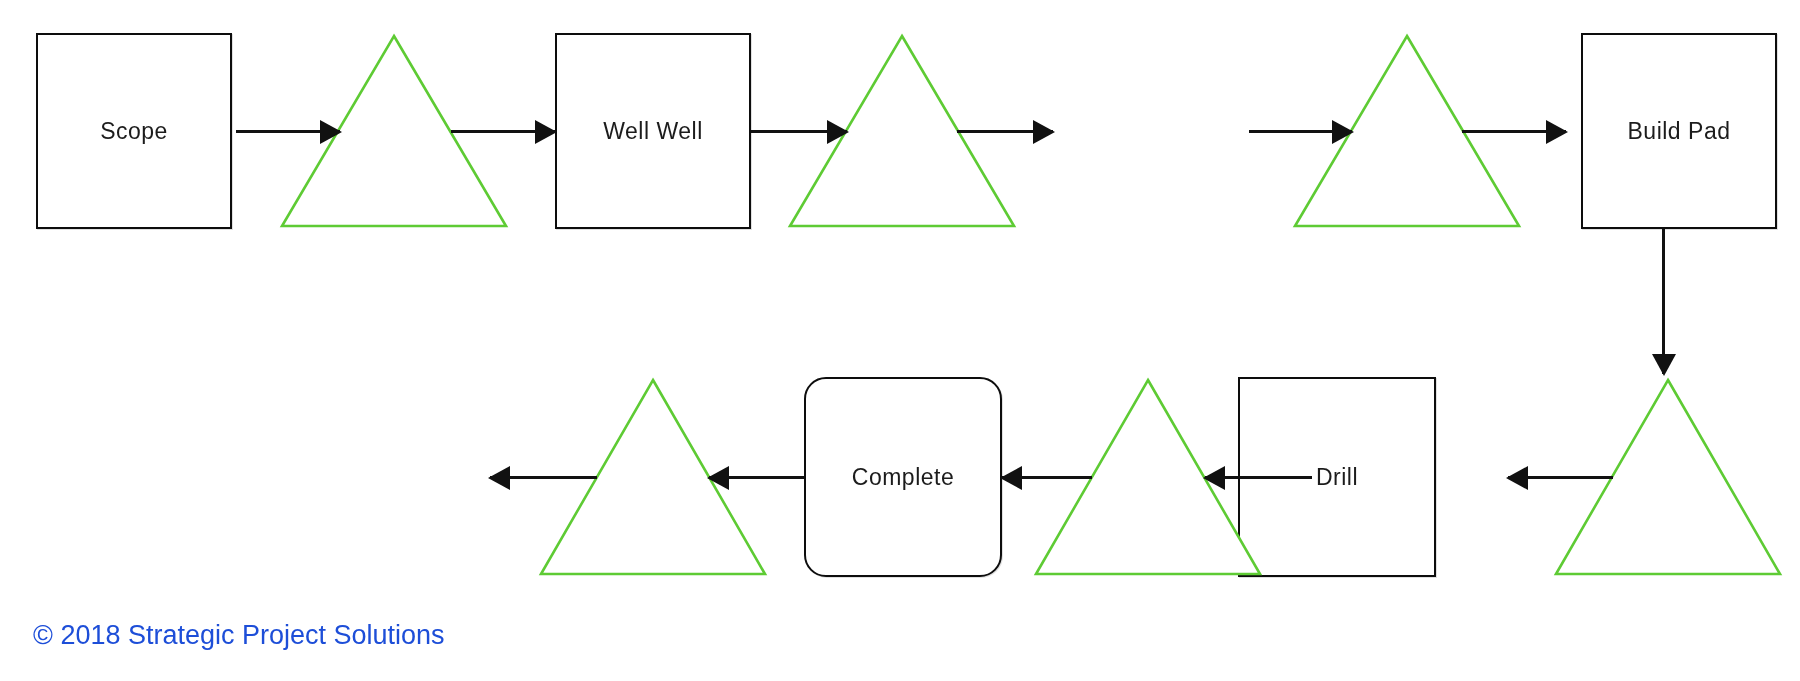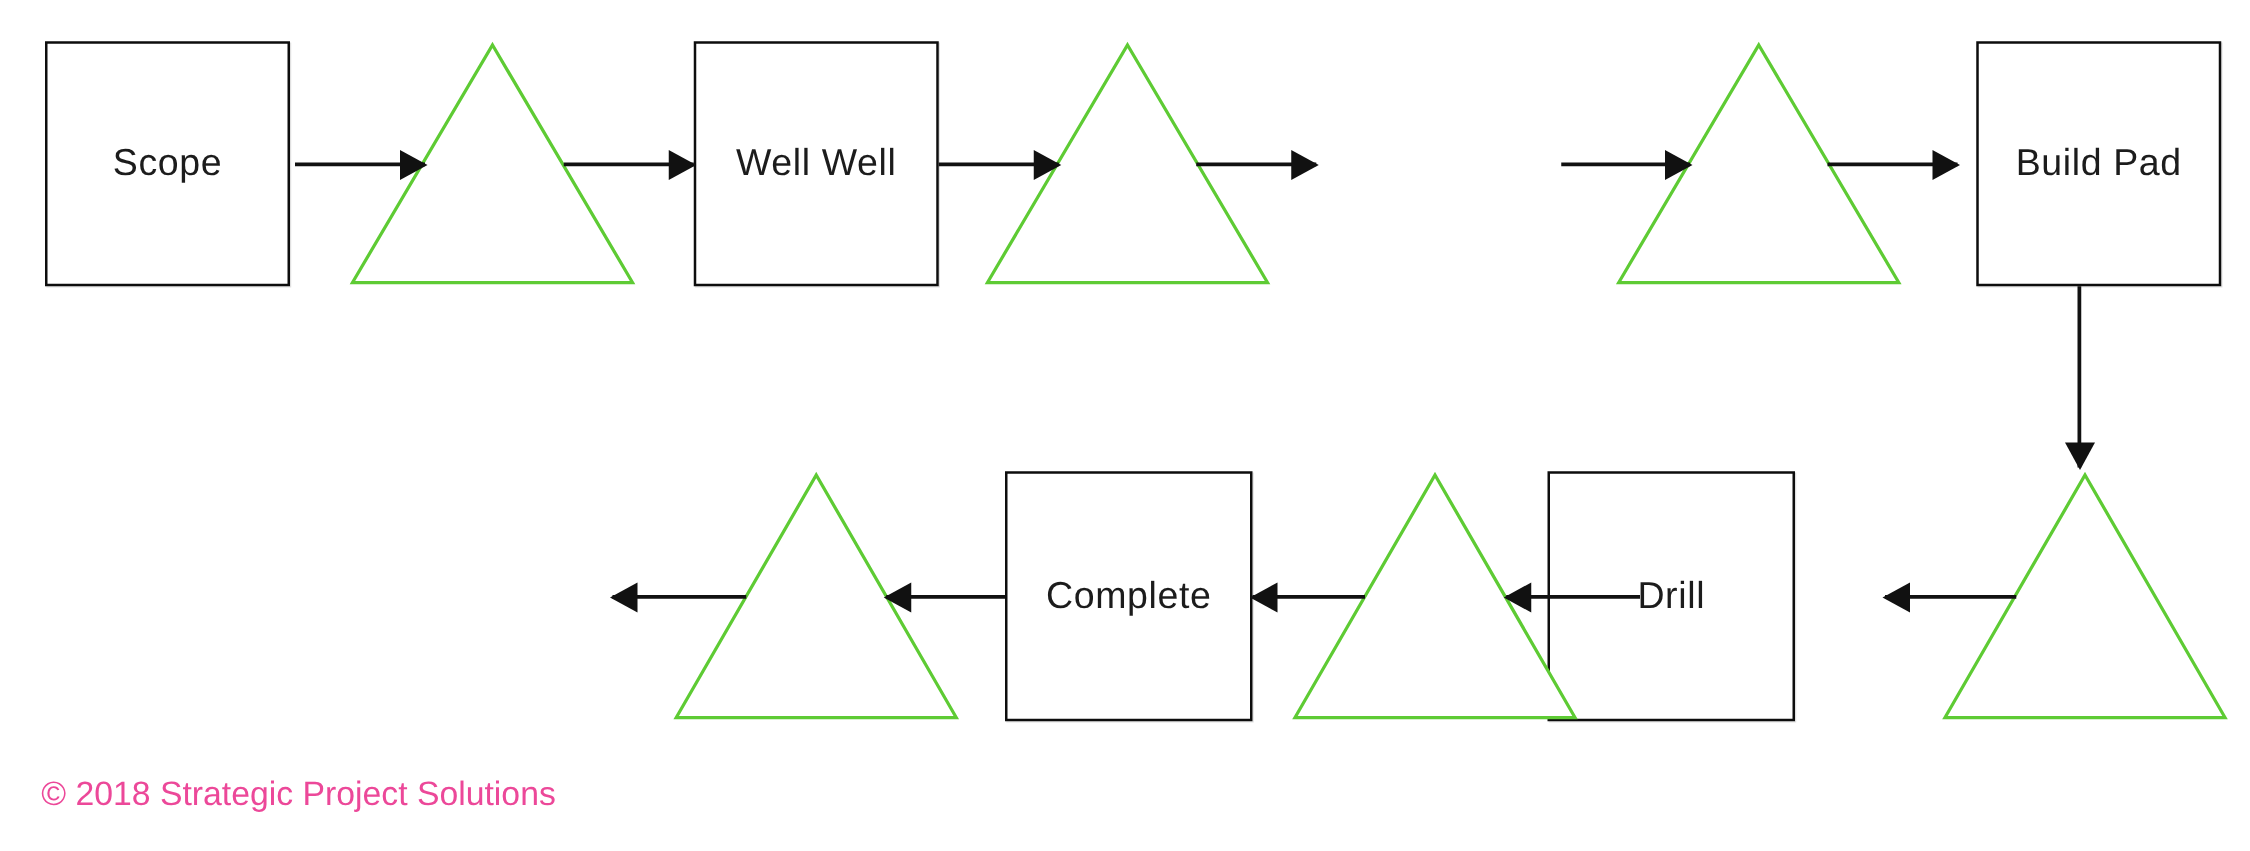--- a/index.html
+++ b/index.html
@@ -16,21 +16,21 @@
     overflow: hidden;
   }
   .stage-box {
     position: absolute;
     box-sizing: border-box;
     border: 2.5px solid #0d0d0d;
     background: #ffffff;
     display: flex;
     align-items: center;
     justify-content: center;
-    font-size: 30px;
+    font-size: 23px;
     color: #1c1c1c;
     letter-spacing: 0.5px;
     box-shadow: 1px 1px 0 rgba(0,0,0,0.12);
   }
   .row-top    { top: 33px;  width: 196px; height: 196px; }
   .row-bottom { top: 377px; width: 198px; height: 200px; }
 
   .gate {
     position: absolute;
     width: 232px;
@@ -77,39 +77,39 @@
     border-right: 12px solid transparent;
   }
   .top-arrow    { top: 130px; }
   .bottom-arrow { top: 476px; }
 
   .copyright {
     position: absolute;
     left: 33px;
     top: 620px;
     font-size: 27px;
-    color: #ec4899;
+    color: #1d4ed8;
   }
 </style>
 </head>
 <body>
 
 <div class="canvas">
 
   <div class="stage-box row-top" style="left:36px;">
     <span>Scope</span>
   </div>
   <div class="stage-box row-top" style="left:555px;">
     <span>Well Well</span>
   </div>
   <div class="stage-box row-top" style="left:1566px;margin-left:15px;">
     <span>Build Pad</span>
   </div>
 
-  <div class="stage-box row-bottom" style="left:804px;">
+  <div class="stage-box row-bottom" style="left:804px;border-radius:22px;">
     <span>Complete</span>
   </div>
   <div class="stage-box row-bottom" style="left:1238px;">
     <span>Drill</span>
   </div>
 
   <div class="gate gate-top" style="left:278px;">
     <svg viewBox="0 0 232 196">
         <polygon points="116,3 228,193 4,193" fill="#ffffff" stroke="#5ecb34" stroke-width="2.6"></polygon>
       </svg>

